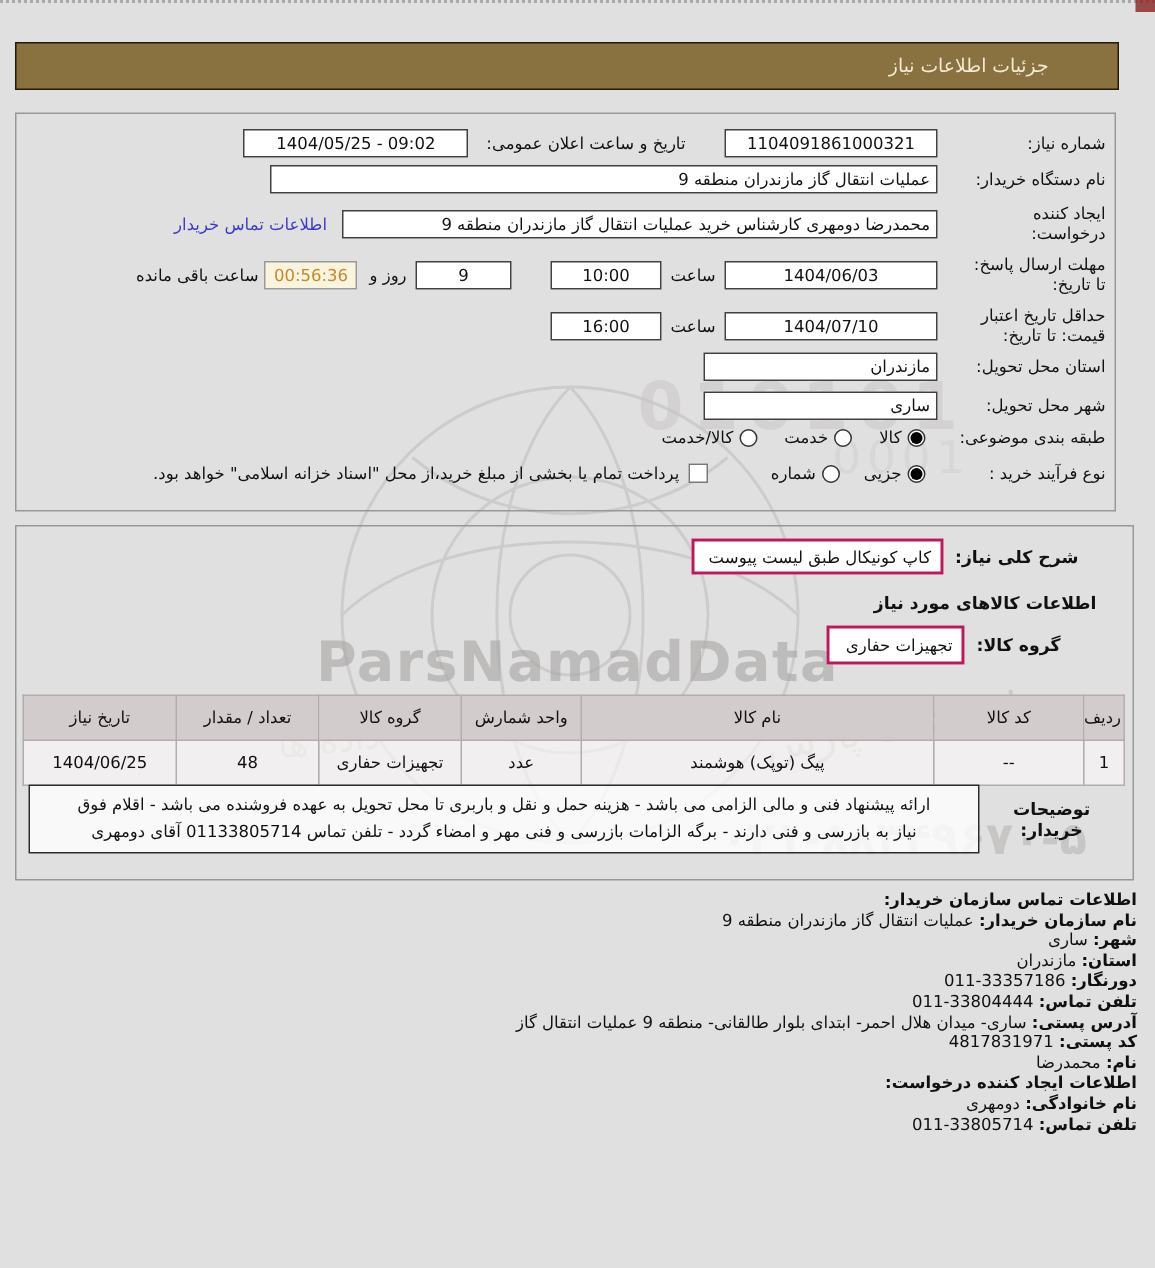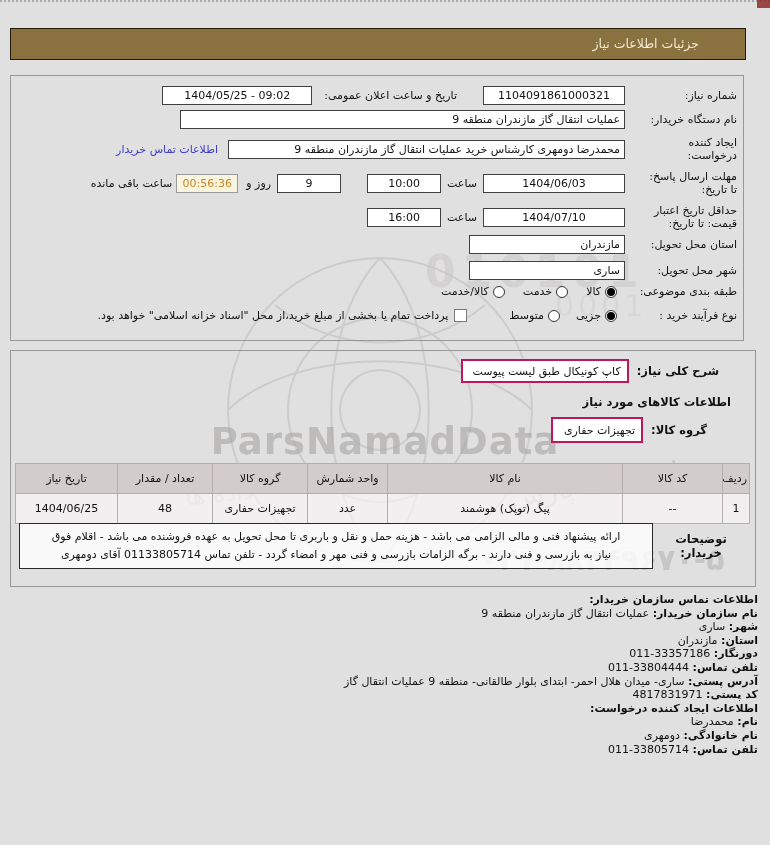--- a/index.html
+++ b/index.html
@@ -177,21 +177,21 @@
     <div class="row" style="top:233px;right:6px">
       <div class="lbl">
           <div>نوع فرآیند خرید :</div>
         </div>
       <div class="opt" style="margin-right:8px">
         <span class="radio sel"></span>
         <span>جزیی</span>
       </div>
       <div class="opt" style="margin-right:16px">
         <span class="radio"></span>
-        <span>متوسط</span>
+        <span>شماره</span>
       </div>
       <span class="checkbox" style="margin-right:42px"></span>
       <span class="cbtext">پرداخت تمام یا بخشی از مبلغ خرید،از محل "اسناد خزانه اسلامی" خواهد بود.</span>
     </div>
 
   </div>
 
   <div class="panel" id="panel2">
 
     <div class="row" style="top:8px;right:36px">
@@ -255,19 +255,19 @@
 
   <div class="contact">
     <div class="ln"><b>اطلاعات تماس سازمان خریدار:</b></div>
     <div class="ln"><b>نام سازمان خریدار:</b> <span>عملیات انتقال گاز مازندران منطقه 9</span></div>
     <div class="ln"><b>شهر:</b> <span>ساری</span></div>
     <div class="ln"><b>استان:</b> <span>مازندران</span></div>
     <div class="ln"><b>دورنگار:</b> <span>33357186-011</span></div>
     <div class="ln"><b>تلفن تماس:</b> <span>33804444-011</span></div>
     <div class="ln"><b>آدرس پستی:</b> <span>ساری- میدان هلال احمر- ابتدای بلوار طالقانی- منطقه 9 عملیات انتقال گاز</span></div>
     <div class="ln"><b>کد پستی:</b> <span>4817831971</span></div>
+    <div class="ln"><b>نام:</b> <span>محمدرضا</span></div>
     <div class="ln"><b>اطلاعات ایجاد کننده درخواست:</b></div>
-    <div class="ln"><b>نام:</b> <span>محمدرضا</span></div>
     <div class="ln"><b>نام خانوادگی:</b> <span>دومهری</span></div>
     <div class="ln"><b>تلفن تماس:</b> <span>33805714-011</span></div>
   </div>
 
 </div>
 
 </body></html>

